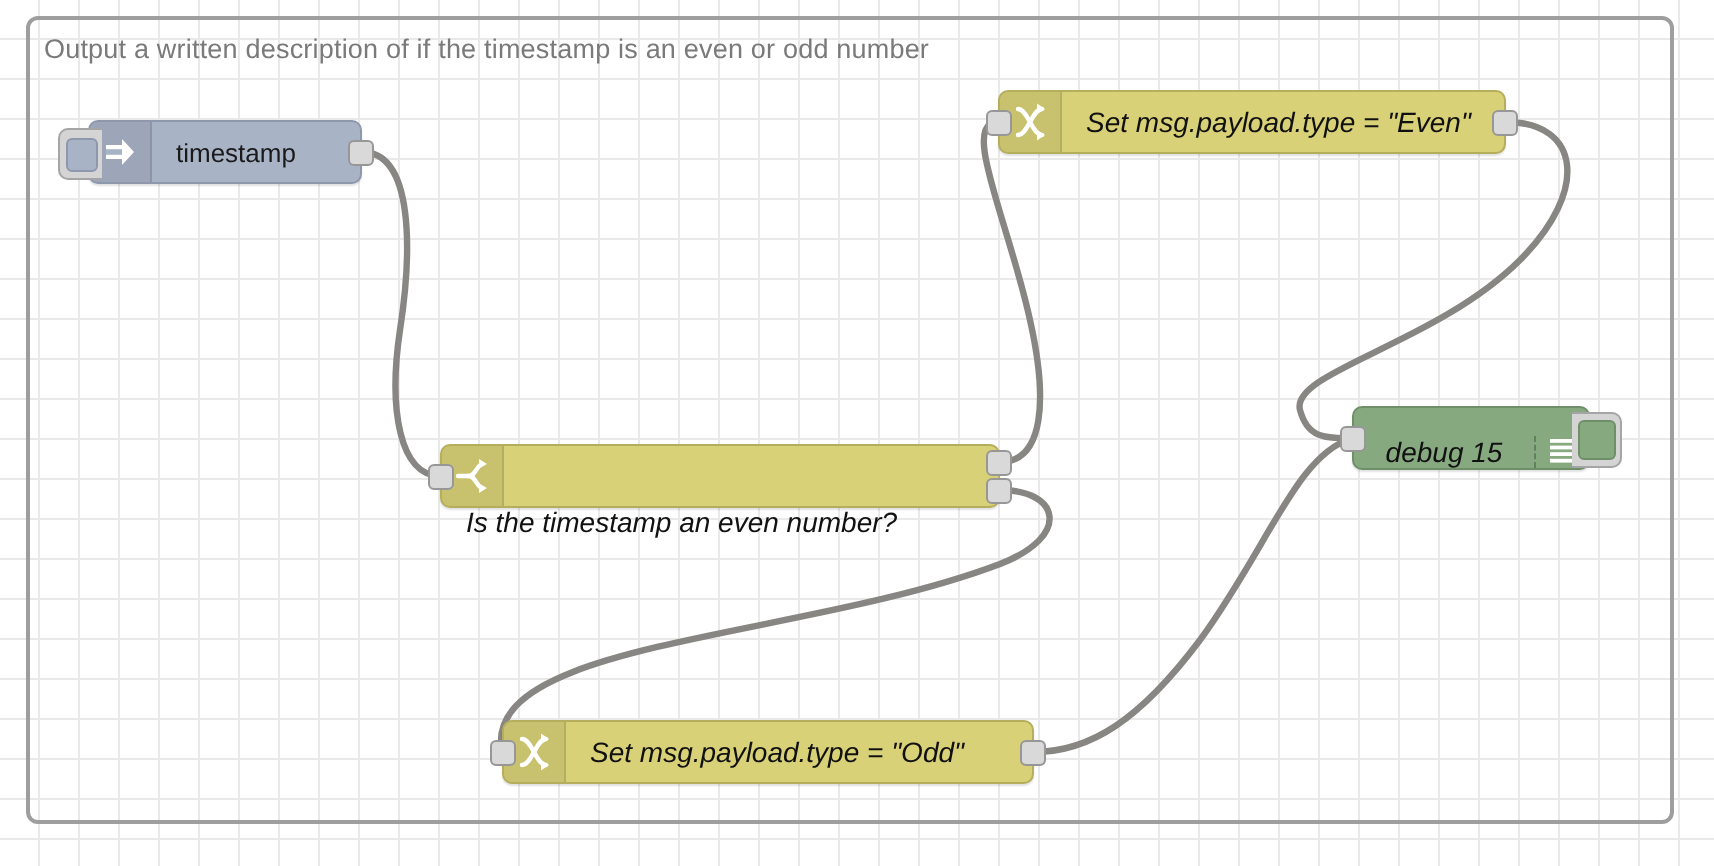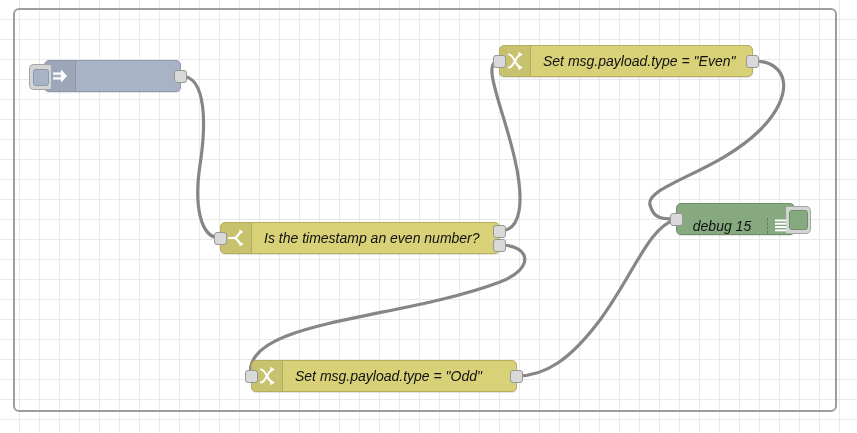--- a/index.html
+++ b/index.html
@@ -188,43 +188,45 @@
   .port-out { right: -7px; }
 
   svg.glyph { display: block; }
 </style>
 </head>
 <body>
 
 <div id="canvas-root">
 
   <div id="flow-group"></div>
+  <div id="group-label">Output a written description of if the timestamp is an even or odd number</div>
 
   <svg id="wires" viewBox="0 0 857 433">
     <path class="wire" d="M 181,76 C 207,76 206,126 200,165 C 194,205 200,238 220,238"></path>
     <path class="wire" d="M 500,231 C 522,231 524,200 515,160 C 504,110 480,61 499,61"></path>
     <path class="wire" d="M 500,245 C 530,245 536,268 500,282 C 400,320 240,320 251,376"></path>
     <path class="wire" d="M 753,61 C 790,61 795,95 760,130 C 718,172 645,186 650,205 C 654,220 664,219 676,219"></path>
     <path class="wire" d="M 517,376 C 545,376 570,360 600,320 C 635,272 648,228 676,219"></path>
   </svg>
 
   <div class="node node-inject" style="left:44px; top:60px; width:137px; height:32px;">
     <div class="inject-button">
       <div class="inject-button-inner"></div>
     </div>
     <div class="node-icon-box">
       <svg class="glyph" width="18" height="18" viewBox="0 0 18 18">
         <path d="M2 5.5 L10 5.5 L10 2.5 L16 9 L10 15.5 L10 12.5 L2 12.5 Z" fill="#ffffff"></path>
         <rect x="2" y="7.6" width="8" height="2.8" fill="#a9b3c6"></rect>
       </svg>
     </div>
+    <div class="node-label">timestamp</div>
     <div class="port port-out" style="top:9px;"></div>
   </div>
 
-  <div class="node node-switch" style="left:220px; top:222px; width:280px; height:32px;">
+  <div class="node node-switch" style="left:220px; top:222px; width:280px; height:32px;flex-direction:column;">
     <div class="node-icon-box">
       <svg class="glyph" width="20" height="20" viewBox="0 0 20 20">
         <path d="M3 10 L8 10" stroke="#ffffff" stroke-width="2.2" fill="none" stroke-linecap="round"></path>
         <path d="M8 10 C 12 10 12 5 15 4" stroke="#ffffff" stroke-width="2.2" fill="none" stroke-linecap="round"></path>
         <path d="M8 10 C 12 10 12 15 15 16" stroke="#ffffff" stroke-width="2.2" fill="none" stroke-linecap="round"></path>
         <path d="M13.5 1.5 L17.5 4 L13.5 6.2 Z" fill="#ffffff"></path>
         <path d="M13.5 13.8 L17.5 16 L13.5 18.5 Z" fill="#ffffff"></path>
       </svg>
     </div>
     <div class="node-label">Is the timestamp an even number?</div>

